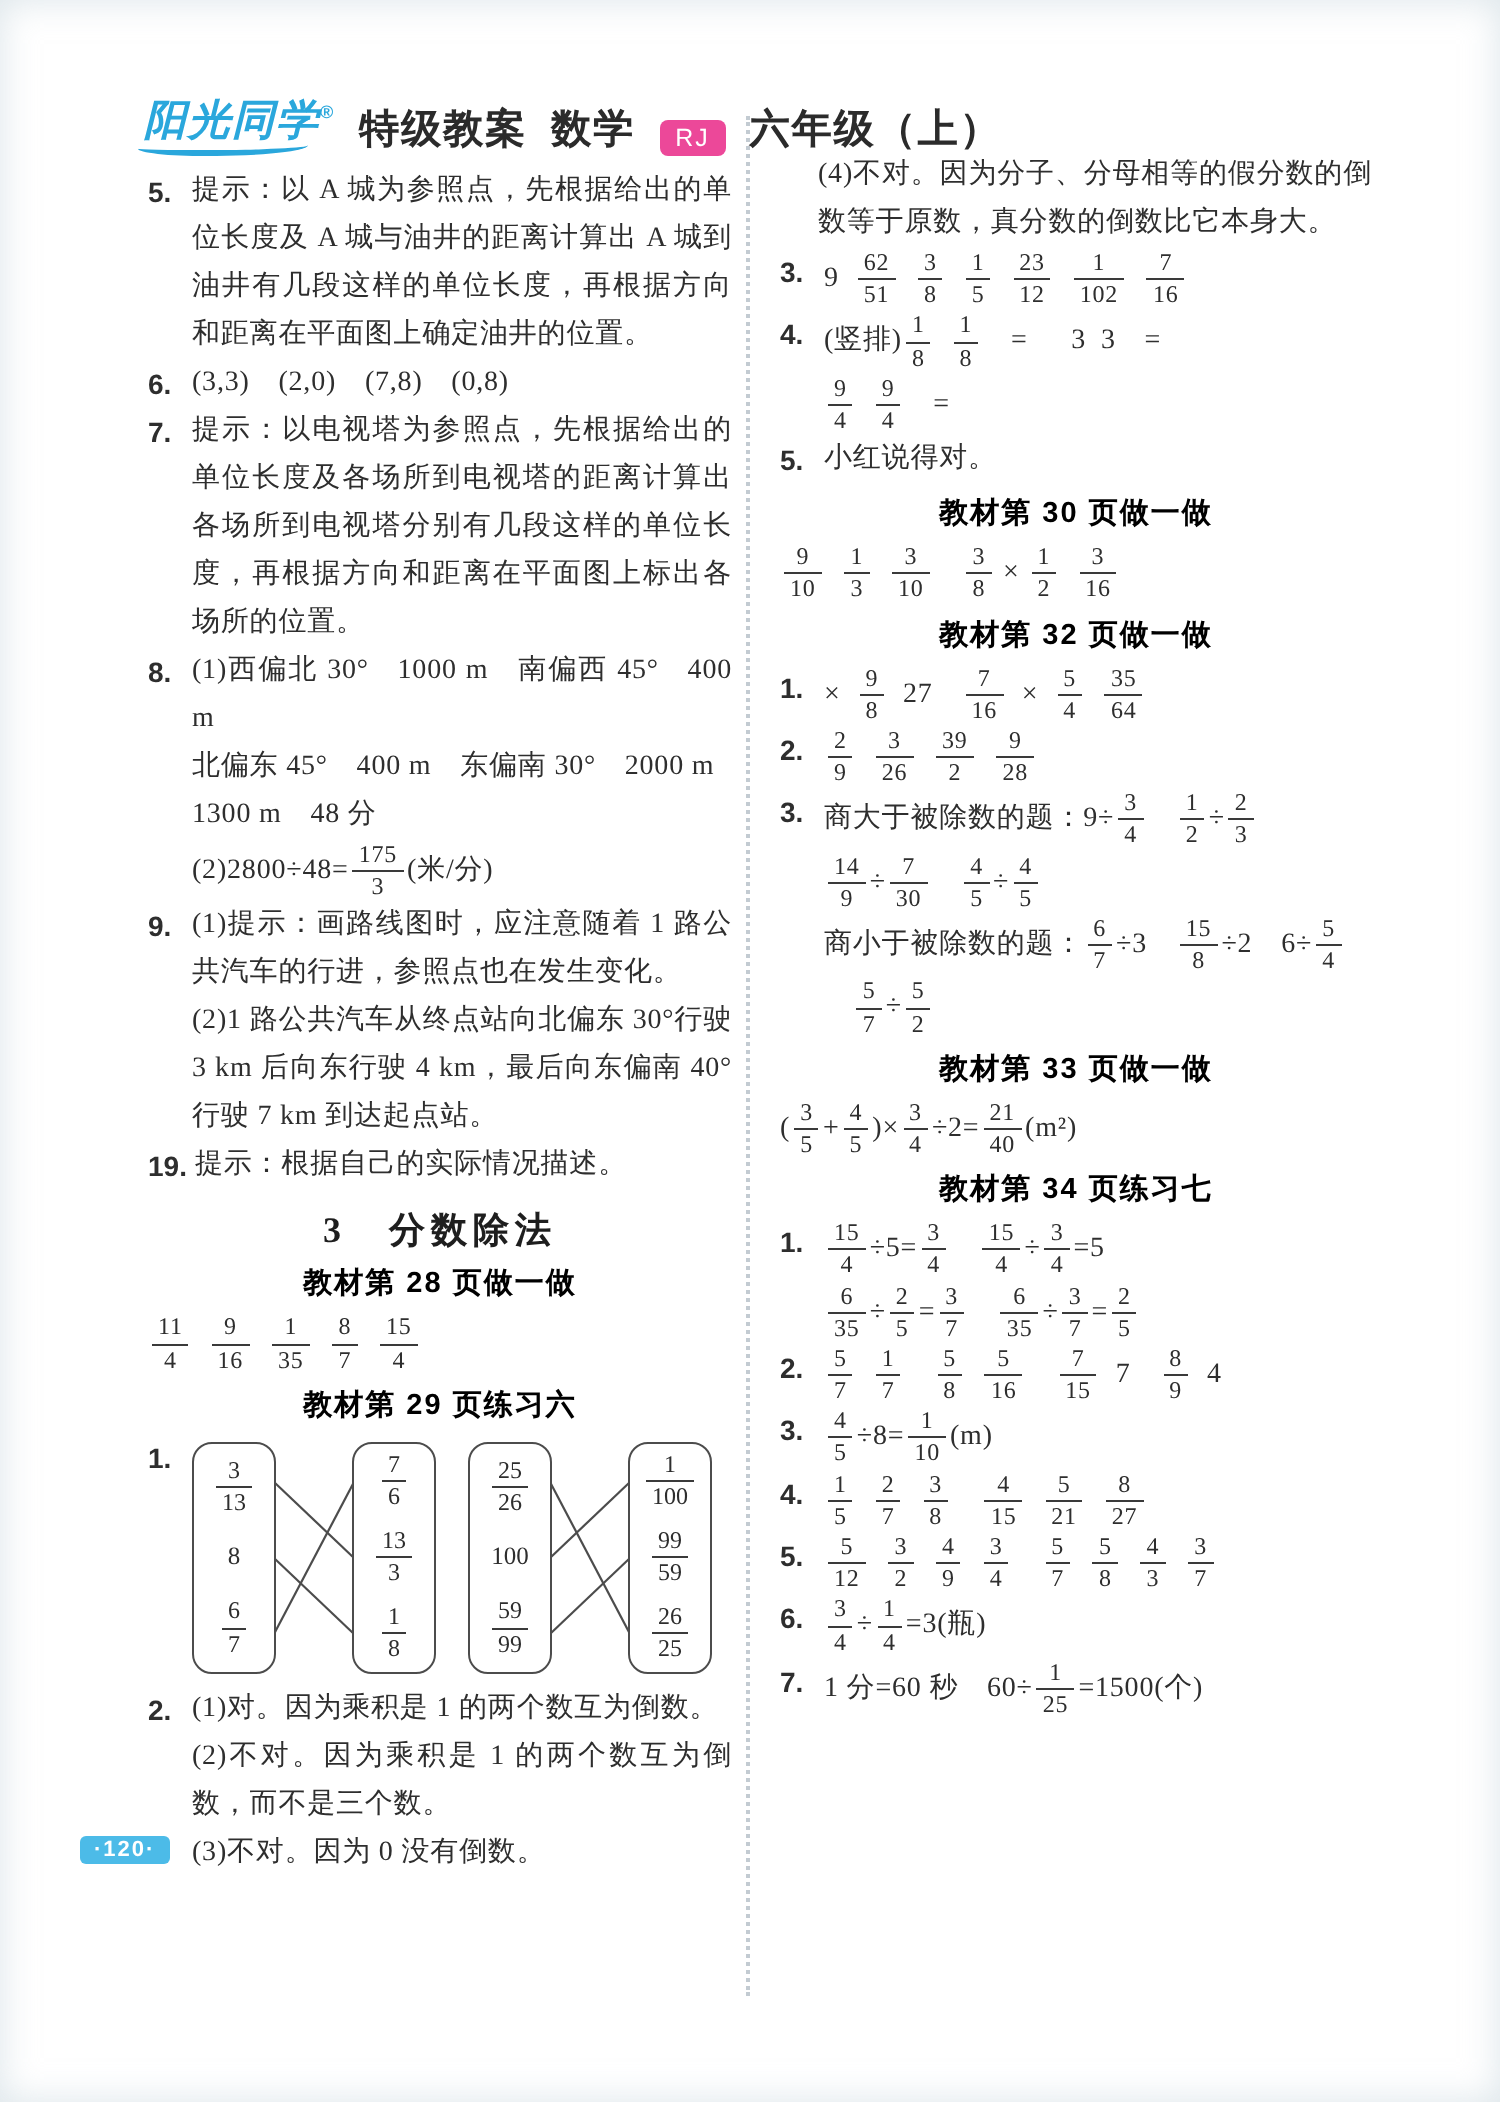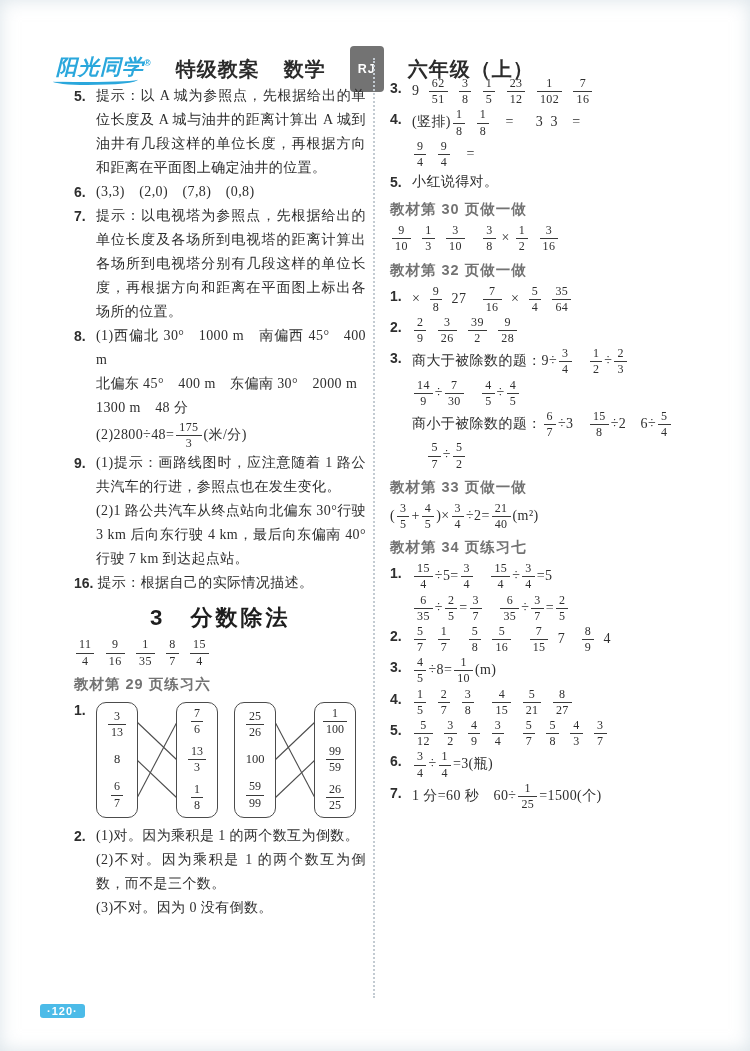--- a/index.html
+++ b/index.html
@@ -4,63 +4,63 @@
 <style>
   html,body{margin:0;padding:0;background:#e9eef2;}
   .page{
     position:relative;width:750px;height:1051px;margin:0 auto;
     background:#ffffff;overflow:hidden;
     font-family:"Liberation Serif","DejaVu Serif",serif;
     color:#2e2e2e;
     box-shadow:inset 0 0 18px rgba(190,205,215,.55);
   }
   
-  .header{position:absolute;top:46px;left:56px;display:flex;align-items:center;gap:24px;
+  .header{position:absolute;top:46px;left:72px;display:flex;align-items:flex-end;gap:12px;
     font-family:"Liberation Sans","DejaVu Sans",sans-serif;}
   .logo{position:relative;color:#2aa7dc;font-weight:bold;font-style:italic;font-size:21px;letter-spacing:1px;padding-bottom:4px;}
   .logo::after{content:"";position:absolute;left:-3px;right:14px;bottom:0;height:6px;
     border-bottom:3px solid #2aa7dc;border-radius:0 0 60% 40%;}
   .logo sup{font-size:9px;font-style:normal;color:#2aa7dc;}
   .hdr-txt{font-weight:bold;font-size:20px;color:#2b2b2b;letter-spacing:1px;}
-  .badge{background:#737373;color:#fff;font-weight:bold;font-size:12.5px;
-    padding:16px 8px;border-radius:4px;letter-spacing:1px;}
+  .badge{background:#ec4899;color:#fff;font-weight:normal;font-size:12.5px;
+    padding:2px 8px;border-radius:4px;letter-spacing:1px;}
   
   .col{position:absolute;top:84px;}
   .col-left{left:74px;width:292px;}
   .col-right{left:390px;width:296px;top:76px;}
   .divider{position:absolute;left:373px;top:58px;height:940px;border-left:2px dotted #c3cbd2;}
   
   .item{display:flex;margin:0;}
   .marker{flex:0 0 auto;font-weight:bold;min-width:18px;padding-right:4px;
     font-family:"Liberation Sans","DejaVu Sans",sans-serif;font-size:14px;line-height:24px;}
   .content{flex:1 1 auto;}
   .line{font-size:14px;line-height:24px;text-align:justify;letter-spacing:0.4px;}
   .cont-block{padding-left:19px;}
   .row-block{padding-left:0;}
-  .sec-title{text-align:center;font-weight:bold;font-size:22px;letter-spacing:3px;
-    margin:8px 0 4px;color:#1e1e1e;font-family:Liberation Mono, monospace;}
-  .blue-head{color:#737373;font-weight:bold;font-size:14.5px;letter-spacing:1px;margin:4px 0 3px;
-    font-family:"Liberation Sans","DejaVu Sans",sans-serif;line-height:22px;}
+  .sec-title{text-align:center;font-weight:bold;font-size:18px;letter-spacing:3px;
+    margin:8px 0 4px;color:#1e1e1e;font-family:Liberation Serif, serif;}
+  .blue-head{color:#000000;font-weight:bold;font-size:14.5px;letter-spacing:1px;margin:4px 0 3px;
+    font-family:"Liberation Sans","DejaVu Sans",sans-serif;line-height:22px;text-align:center;}
   
   .frac{display:inline-block;text-align:center;vertical-align:middle;
     font-size:12px;line-height:1.1;margin:1px 2px;}
   .frac .num{display:block;padding:0 3px 1px;border-bottom:1px solid #3a3a3a;}
   .frac .den{display:block;padding:1px 3px 0;}
   
   .diagram-row{display:flex;gap:16px;margin:4px 0 6px;}
   .match-group{position:relative;width:122px;height:116px;}
   .match-box{position:absolute;top:0;bottom:0;width:40px;border:1.3px solid #4c4c4c;
     border-radius:10px;display:flex;flex-direction:column;justify-content:space-around;
     align-items:center;background:#fff;}
   .match-box.left{left:0;}
   .match-box.right{right:0;}
   .match-cell{font-size:12.5px;text-align:center;}
   .match-svg{position:absolute;inset:0;}
   
-  .page-num{position:absolute;left:40px;top:1004px;background:#4cbbe8;color:#ffffff;
+  .page-num{position:absolute;left:40px;top:918px;background:#4cbbe8;color:#ffffff;
     font-size:11px;font-weight:bold;padding:1px 7px;border-radius:3px;letter-spacing:1px;
     font-family:"Liberation Sans","DejaVu Sans",sans-serif;}
 </style>
 </head>
 <body>
 
 <div class="page">
 
   <div class="header">
     <span class="logo"><span>阳光同学</span><sup>®</sup></span>
@@ -101,26 +101,27 @@
         </div>
       </div>
       <div class="item">
         <span class="marker">9.</span>
         <div class="content">
           <div class="line">(1)提示：画路线图时，应注意随着 1 路公共汽车的行进，参照点也在发生变化。</div>
           <div class="line">(2)1 路公共汽车从终点站向北偏东 30°行驶 3 km 后向东行驶 4 km，最后向东偏南 40°行驶 7 km 到达起点站。</div>
         </div>
       </div>
       <div class="item">
-        <span class="marker">16.</span>
+        <span class="marker">19.</span>
         <div class="content">
           <div class="line">提示：根据自己的实际情况描述。</div>
         </div>
       </div>
       <div class="sec-title">3　分数除法</div>
+      <div class="blue-head">教材第 28 页做一做</div>
       <div class="row-block">
         <div class="line"><span class="frac"><span class="num">11</span><span class="den">4</span></span> <span class="frac"><span class="num">9</span><span class="den">16</span></span> <span class="frac"><span class="num">1</span><span class="den">35</span></span> <span class="frac"><span class="num">8</span><span class="den">7</span></span> <span class="frac"><span class="num">15</span><span class="den">4</span></span></div>
       </div>
       <div class="blue-head">教材第 29 页练习六</div>
       <div class="item">
         <span class="marker">1.</span>
         <div class="content">
           <div class="diagram-row">
             <div class="match-group">
               <svg class="match-svg" width="122" height="116">
@@ -162,20 +163,23 @@
       <div class="item">
         <span class="marker">2.</span>
         <div class="content">
           <div class="line">(1)对。因为乘积是 1 的两个数互为倒数。</div>
           <div class="line">(2)不对。因为乘积是 1 的两个数互为倒数，而不是三个数。</div>
           <div class="line">(3)不对。因为 0 没有倒数。</div>
         </div>
       </div>
     </div>
   <div class="col col-right" id="colR">
+      <div class="cont-block">
+        <div class="line">(4)不对。因为分子、分母相等的假分数的倒数等于原数，真分数的倒数比它本身大。</div>
+      </div>
       <div class="item">
         <span class="marker">3.</span>
         <div class="content">
           <div class="line">9 <span class="frac"><span class="num">62</span><span class="den">51</span></span> <span class="frac"><span class="num">3</span><span class="den">8</span></span> <span class="frac"><span class="num">1</span><span class="den">5</span></span> <span class="frac"><span class="num">23</span><span class="den">12</span></span> <span class="frac"><span class="num">1</span><span class="den">102</span></span> <span class="frac"><span class="num">7</span><span class="den">16</span></span></div>
         </div>
       </div>
       <div class="item">
         <span class="marker">4.</span>
         <div class="content">
           <div class="line">(竖排)<span class="frac"><span class="num">1</span><span class="den">8</span></span> <span class="frac"><span class="num">1</span><span class="den">8</span></span> =  3 3 =</div>

